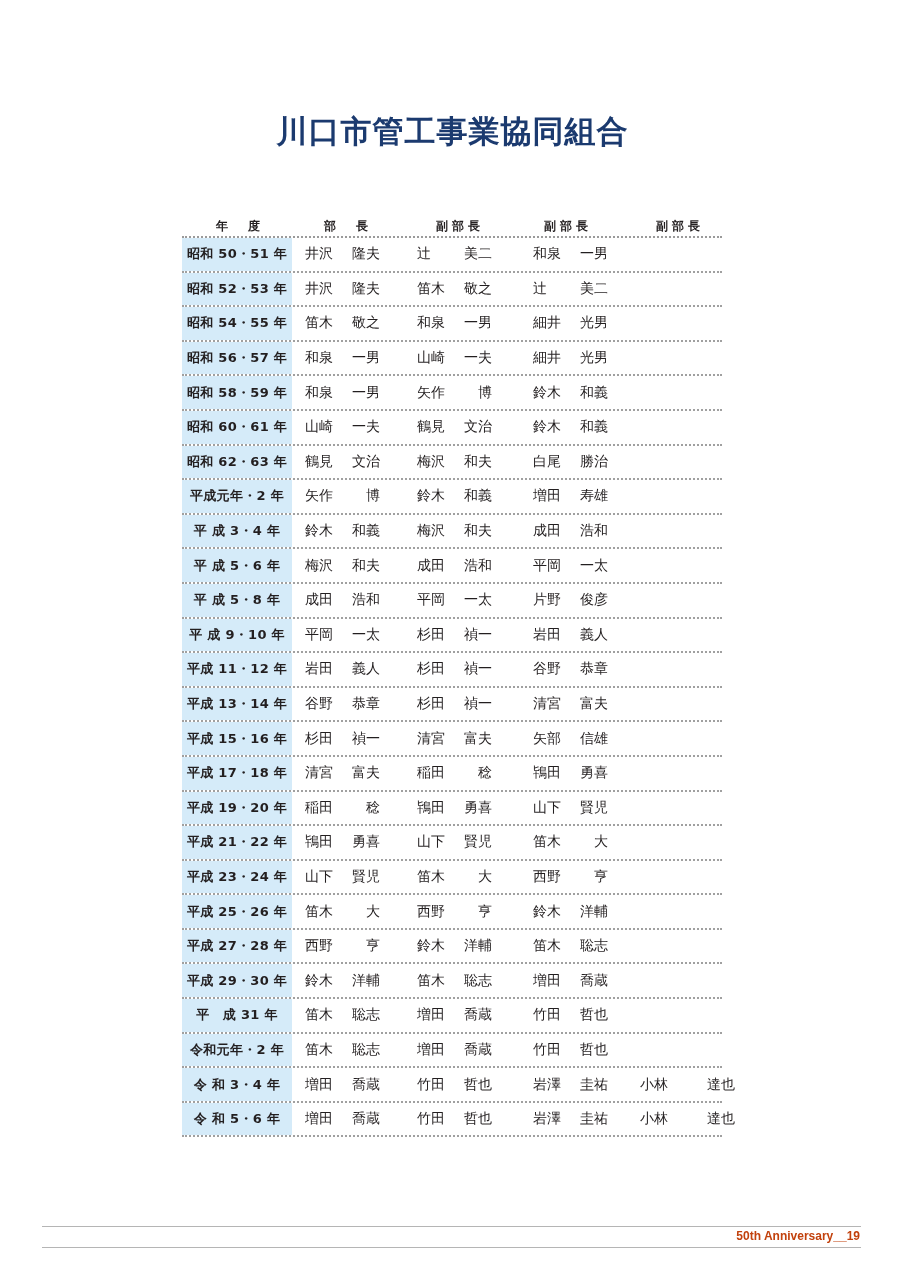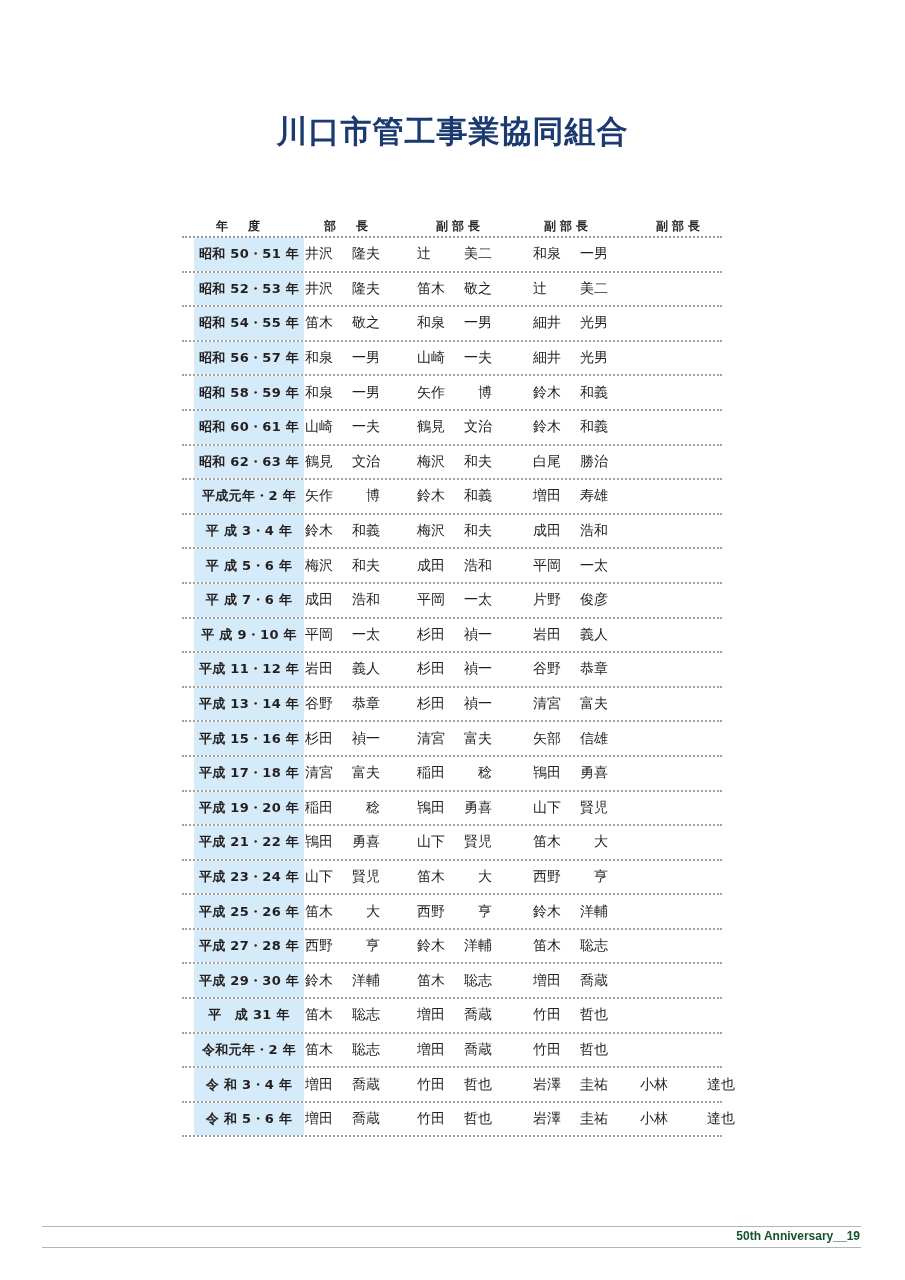--- a/index.html
+++ b/index.html
@@ -8,27 +8,27 @@
   .title { position:absolute; left:0; width:905px; text-align:center; top:112px;
            color:#1b3a6f; font-weight:bold; font-size:31px; line-height:39px; letter-spacing:1px; }
   .title div { margin:0; }
   .table { position:absolute; left:182px; top:214px; width:540px; }
   .hdr { height:22px; position:relative; font-size:12px; font-weight:bold; color:#231f20;
          border-bottom:2px dotted #9a9a9a; }
   .hdr span { position:absolute; top:4px; letter-spacing:4px; }
   .row { height:32.6px; position:relative; border-bottom:2px dotted #a0a0a0; font-size:14px; }
   .row .yr { position:absolute; left:0; top:0; width:110px; height:100%; background:#d5ebf9;
              font-size:13px; font-weight:bold; display:flex; align-items:center; justify-content:center;
-             white-space:pre; letter-spacing:0.3px;margin-left:12px; }
+             white-space:pre; letter-spacing:0.3px; }
   .row .nm { position:absolute; top:0; height:100%; display:flex; align-items:center; white-space:pre; }
   .c1 { left:123px; } .c2 { left:235px; } .c3 { left:351px; } .c4 { left:458px;gap:20px; }
   .nm .fam { display:inline-block; width:45px; }
   .nm .giv { display:inline-block; width:30px; text-align:right; }
   .footer-line { position:absolute; left:42px; width:819px; height:1px; background:#b5b5b5; }
-  .footer-text { position:absolute; right:45px; top:1229px; font-size:12px; font-weight:bold; color:#14532d;
+  .footer-text { position:absolute; right:45px; top:1229px; font-size:12px; font-weight:bold; color:#c2410c;
                  font-family:"Liberation Sans", sans-serif; }
 </style>
 </head>
 <body>
 
 <div class="title">
   <div>川口市管工事業協同組合</div>
 </div>
 
 <div class="table">
@@ -104,21 +104,21 @@
         <div class="nm c4"><span class="fam"></span><span class="giv"></span></div>
       </div>
       <div class="row">
         <div class="yr">平 成 5・6 年</div>
         <div class="nm c1"><span class="fam">梅沢</span><span class="giv">和夫</span></div>
         <div class="nm c2"><span class="fam">成田</span><span class="giv">浩和</span></div>
         <div class="nm c3"><span class="fam">平岡</span><span class="giv">一太</span></div>
         <div class="nm c4"><span class="fam"></span><span class="giv"></span></div>
       </div>
       <div class="row">
-        <div class="yr">平 成 7・6 年</div>
+        <div class="yr">平 成 5・8 年</div>
         <div class="nm c1"><span class="fam">成田</span><span class="giv">浩和</span></div>
         <div class="nm c2"><span class="fam">平岡</span><span class="giv">一太</span></div>
         <div class="nm c3"><span class="fam">片野</span><span class="giv">俊彦</span></div>
         <div class="nm c4"><span class="fam"></span><span class="giv"></span></div>
       </div>
       <div class="row">
         <div class="yr">平 成 9・10 年</div>
         <div class="nm c1"><span class="fam">平岡</span><span class="giv">一太</span></div>
         <div class="nm c2"><span class="fam">杉田</span><span class="giv">禎一</span></div>
         <div class="nm c3"><span class="fam">岩田</span><span class="giv">義人</span></div>

